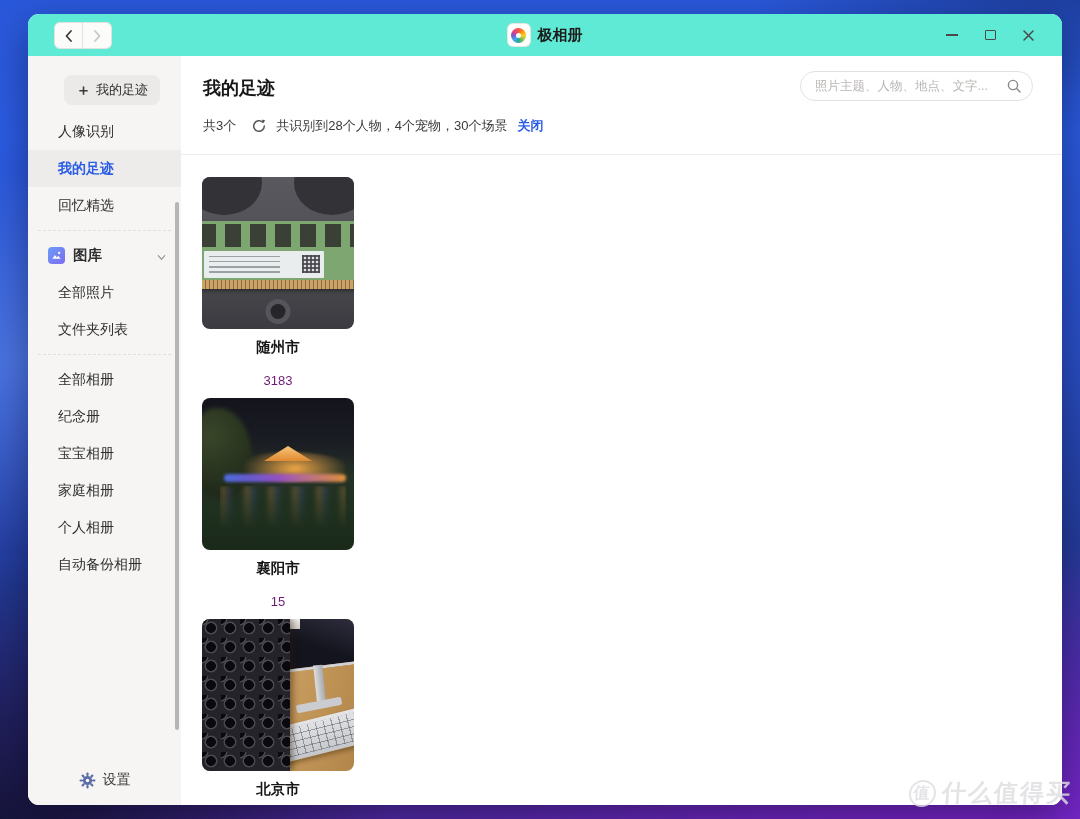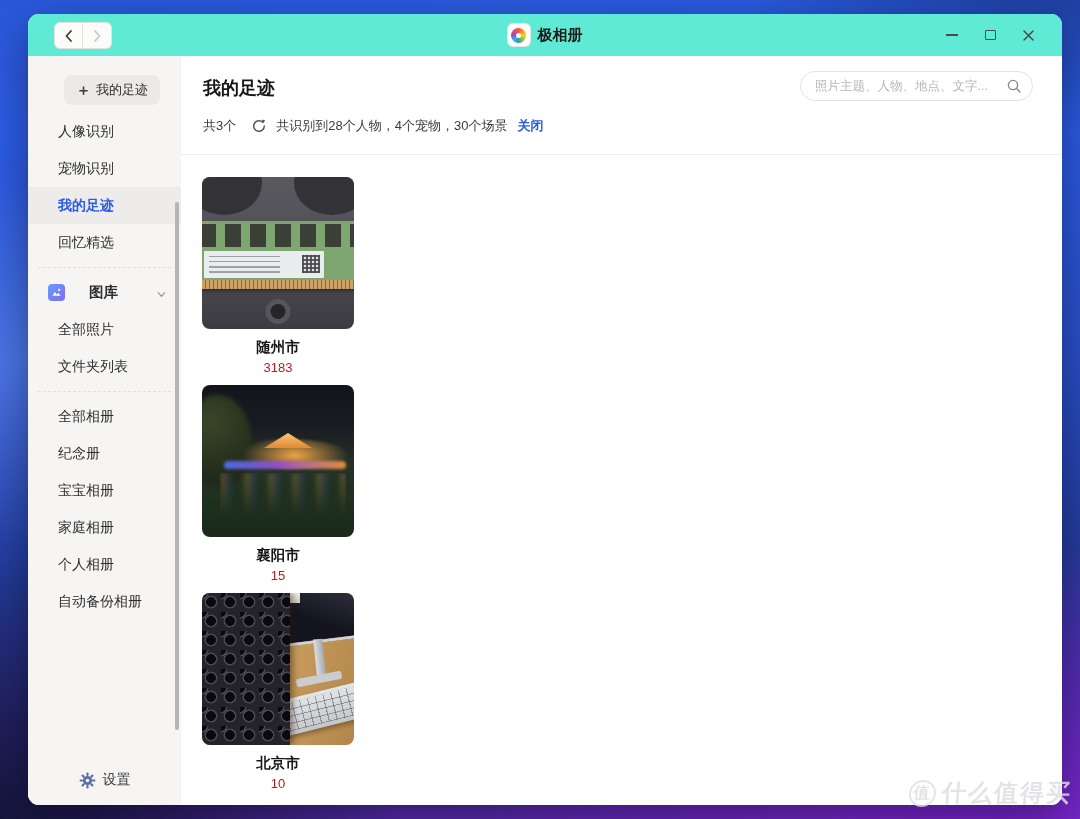--- a/index.html
+++ b/index.html
@@ -36,21 +36,21 @@
   .glyph-max{ width:11px; height:10px; border:1.6px solid #4a4a4a; border-radius:1px; }
   
   .wbody{ display:flex; height:749px; }
   .sidebar{ position:relative; width:153px; flex:0 0 153px; background:#f6f5f4; font-size:14px; color:#2f2f2f; }
   .add-btn{ margin:19px 0 8px 36px; height:30px; padding:0 12px; display:inline-flex; align-items:center; gap:5px;
     background:#eceae9; border:none; border-radius:8px; font-size:13px; color:#2d2d2d; cursor:pointer; }
   .add-btn .plus{ font-size:15px; font-weight:bold; color:#3a3a3a; }
   .menu-item{ height:37px; display:flex; align-items:center; padding-left:30px; cursor:pointer; }
   .menu-item.selected{ background:#edecEB; background:#edeceb; color:#2b5ce5; font-weight:bold; }
   .sb-divider{ border-top:1px dashed #e2e0de; margin:6px 10px; }
-  .section-header{ height:37px; margin-top:4px; display:flex; align-items:center; padding-left:20px; gap:24px; font-weight:bold; font-size:14.5px; cursor:pointer; position:relative; }
+  .section-header{ height:37px; margin-top:4px; display:flex; align-items:center; padding-left:20px; gap:8px; font-weight:bold; font-size:14.5px; cursor:pointer; position:relative; }
   .section-header .chev{ position:absolute; right:14px; top:13px; }
   .sec-icon{ width:17px; height:17px; border-radius:4px; display:flex; align-items:center; justify-content:center; }
   .sec-icon.gallery{ background:linear-gradient(135deg,#6a9df8,#7e6bf2); }
   .sec-icon.album{ background:linear-gradient(135deg,#9a7cf8,#6b8cf8); position:relative; border-radius:3px 3px 4px 4px; }
   .sec-icon.album::before{ content:""; position:absolute; left:3px; top:3px; width:11px; height:3px; border-radius:2px; background:rgba(255,255,255,0.9); }
   .settings-row{ position:absolute; left:0; right:0; bottom:16px; display:flex; align-items:center; justify-content:center; gap:7px; cursor:pointer; color:#3a3a3a; }
   .sb-scroll{ position:absolute; right:2px; top:146px; width:4px; height:528px; border-radius:2px; background:#b7b5b3; cursor:pointer; }
   
   .main{ flex:1; background:#fff; position:relative; }
   .main-header{ position:relative; height:99px; border-bottom:1px solid #ededec; }
@@ -63,21 +63,21 @@
   .status-summary{ margin-left:9px; }
   .close-link{ margin-left:10px; color:#2b5ce5; font-weight:bold; text-decoration:none; cursor:pointer;text-align:right; }
   .actions{ position:absolute; right:21px; top:56px; display:flex; gap:8px; }
   .act-btn{ height:28px; padding:0 12px; border:none; border-radius:6px; background:#f1f0ef; color:#333; font-size:13px; cursor:pointer; }
   .act-btn.disabled{ background:#f7f6f5; color:#bdbbb9; }
   
   .cards{ display:flex; gap:10px; padding:22px 0 0 21px;flex-direction:column; }
   .card{ width:152px; text-align:center; cursor:pointer; }
   .photo{ position:relative; width:152px; height:152px; border-radius:8px; overflow:hidden; }
   .city{ margin-top:9px; font-size:14.5px; font-weight:bold; color:#171717; }
-  .count{ margin-top:3px; font-size:13px; color:#b91c1c; }
+  .count{ margin-top:16px; font-size:13px; color:#701a75; }
   
   .photo-ram{ background:linear-gradient(180deg,#5a595f 0%,#504f55 45%,#454449 78%,#3c3b41 100%); }
   .ram-circle{ position:absolute; width:76px; height:64px; border-radius:50%; background:#333237; }
   .ram-circle.c1{ top:-26px; left:-16px; } .ram-circle.c2{ top:-26px; right:-16px; }
   .ram-board{ position:absolute; left:-4px; right:-4px; top:44px; height:68px; background:#7da671; box-shadow:0 2px 3px rgba(0,0,0,0.35); }
   .ram-chips{ position:absolute; top:3px; left:2px; right:2px; height:23px;
     background:repeating-linear-gradient(90deg,#3b4037 0 16px,rgba(0,0,0,0) 16px 25px); }
   .ram-label{ position:absolute; left:6px; right:34px; top:30px; height:27px; background:#eaeded; border-radius:1px; }
   .ram-lines{ position:absolute; left:5px; top:5px; right:44px; bottom:5px;
     background:repeating-linear-gradient(180deg,#9aa0a4 0 1.5px,rgba(0,0,0,0) 1.5px 5px); }
@@ -169,23 +169,20 @@
 
       <aside class="sidebar">
         <button class="add-btn">
           <span class="plus">＋</span>
           <span>我的足迹</span>
         </button>
 
         <div class="menu-item">
             <span>人像识别</span>
           </div>
-        <div class="menu-item">
-            <span>宠物识别</span>
-          </div>
         <div class="menu-item selected">
             <span>我的足迹</span>
           </div>
         <div class="menu-item">
             <span>回忆精选</span>
           </div>
 
         <div class="sb-divider"></div>
 
         <div class="section-header">

